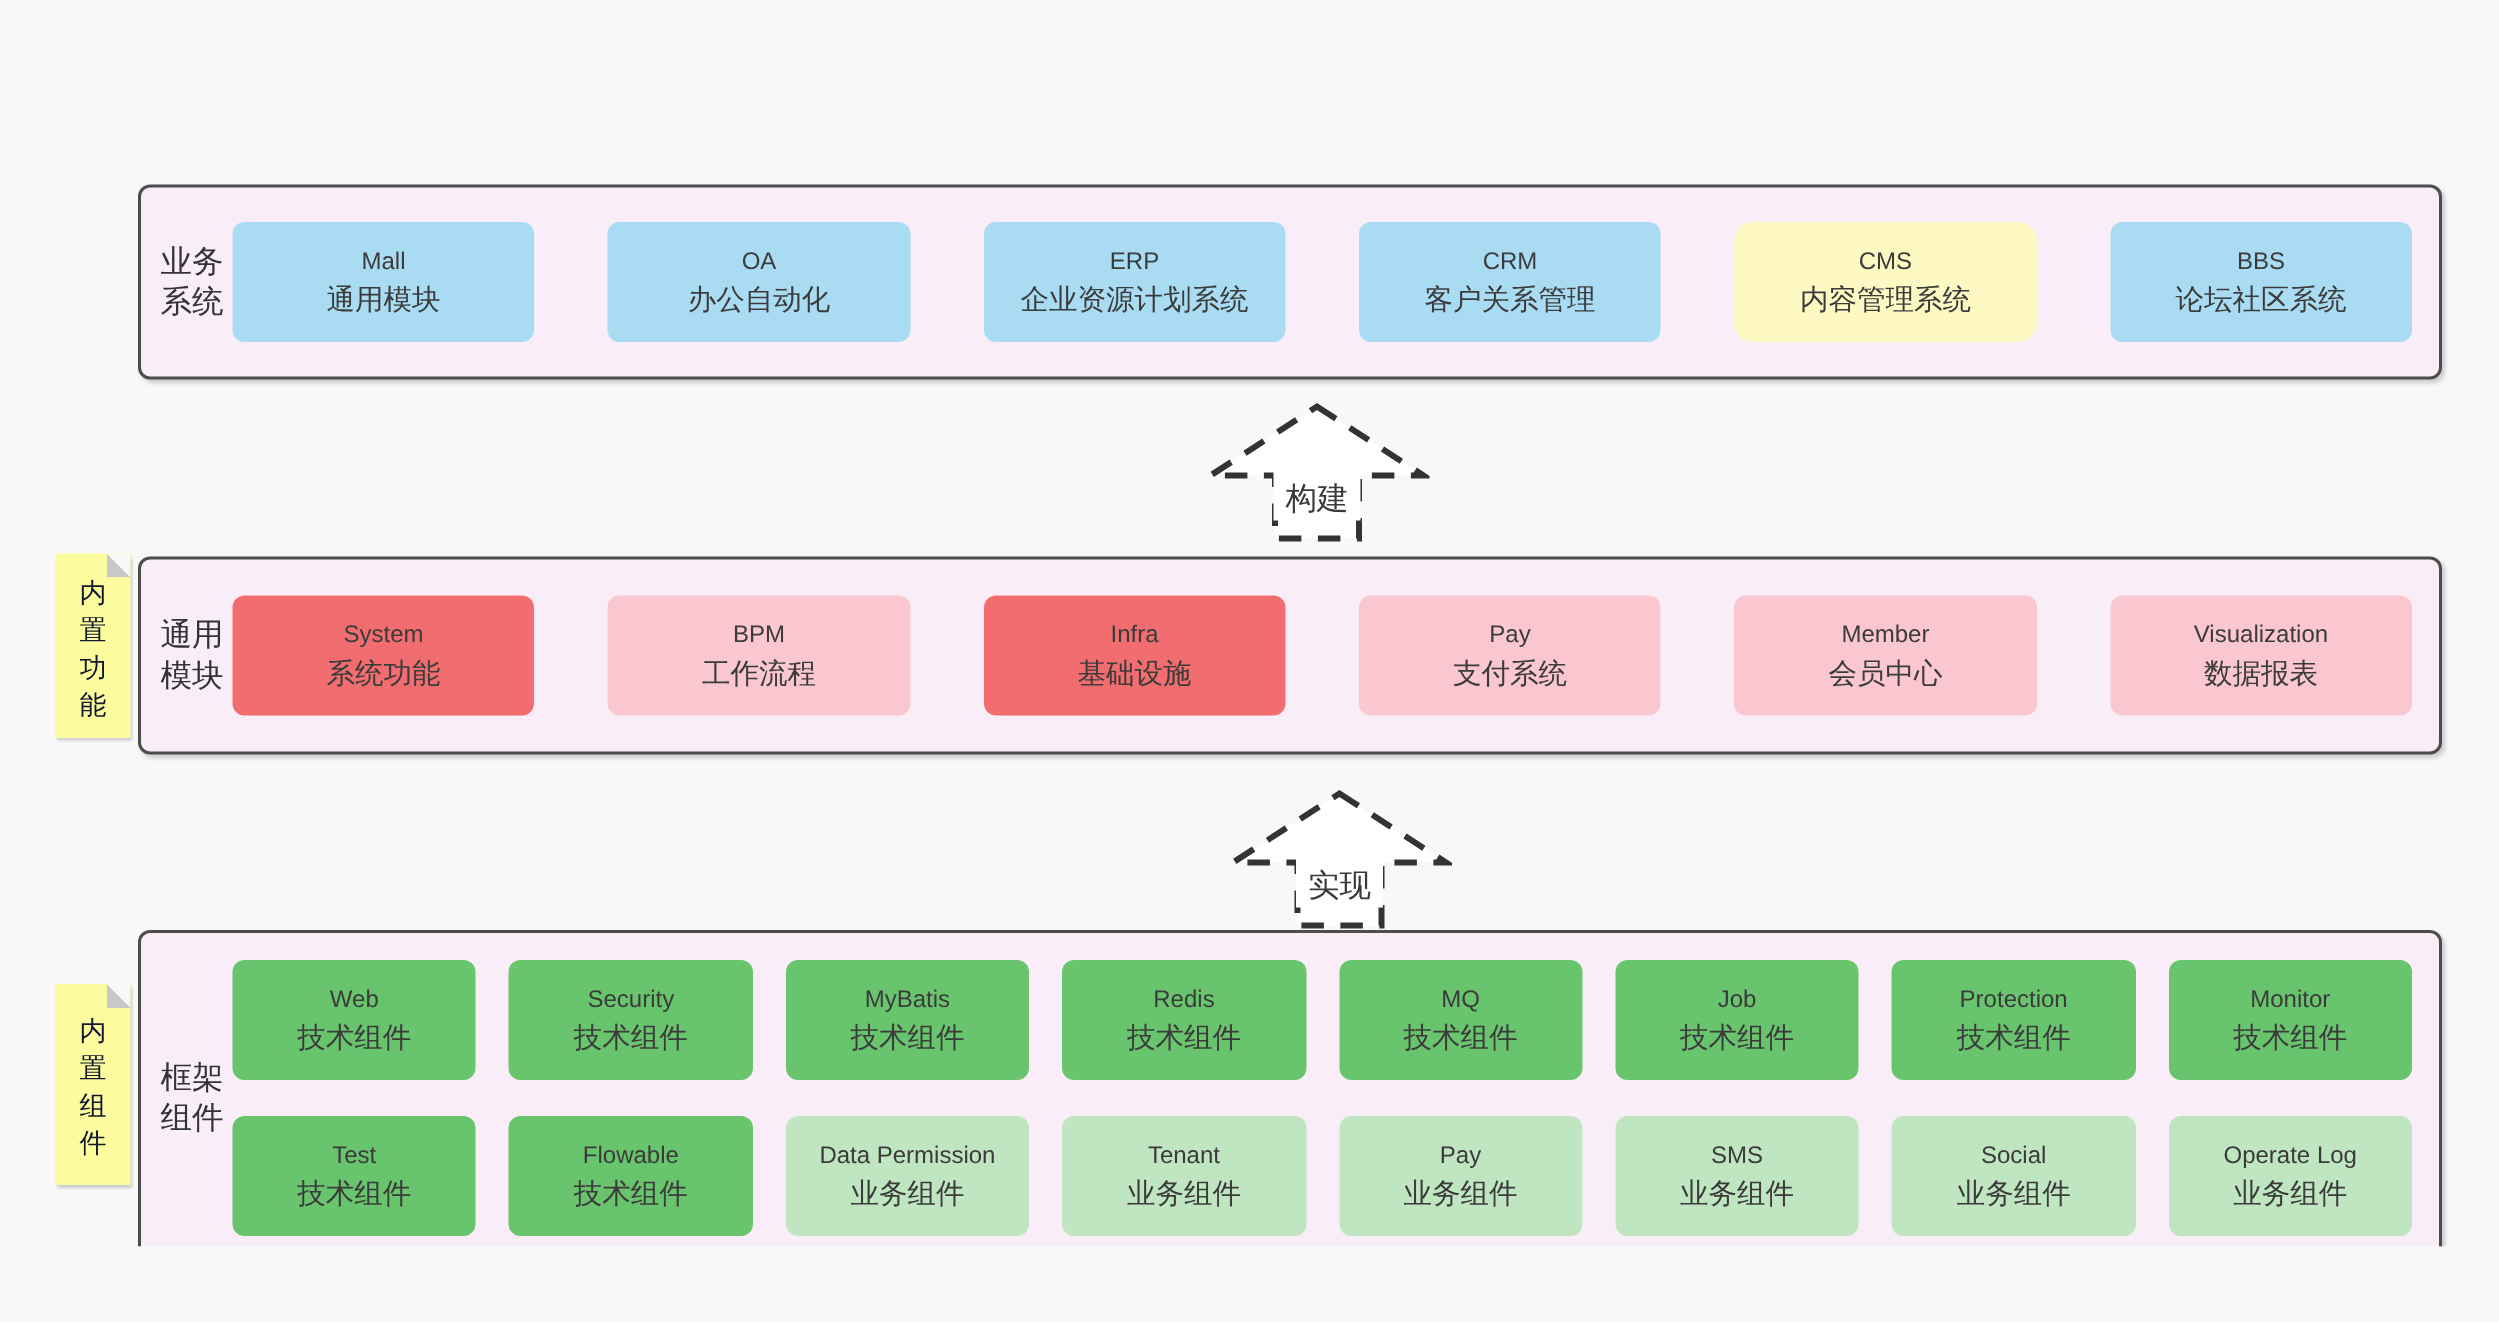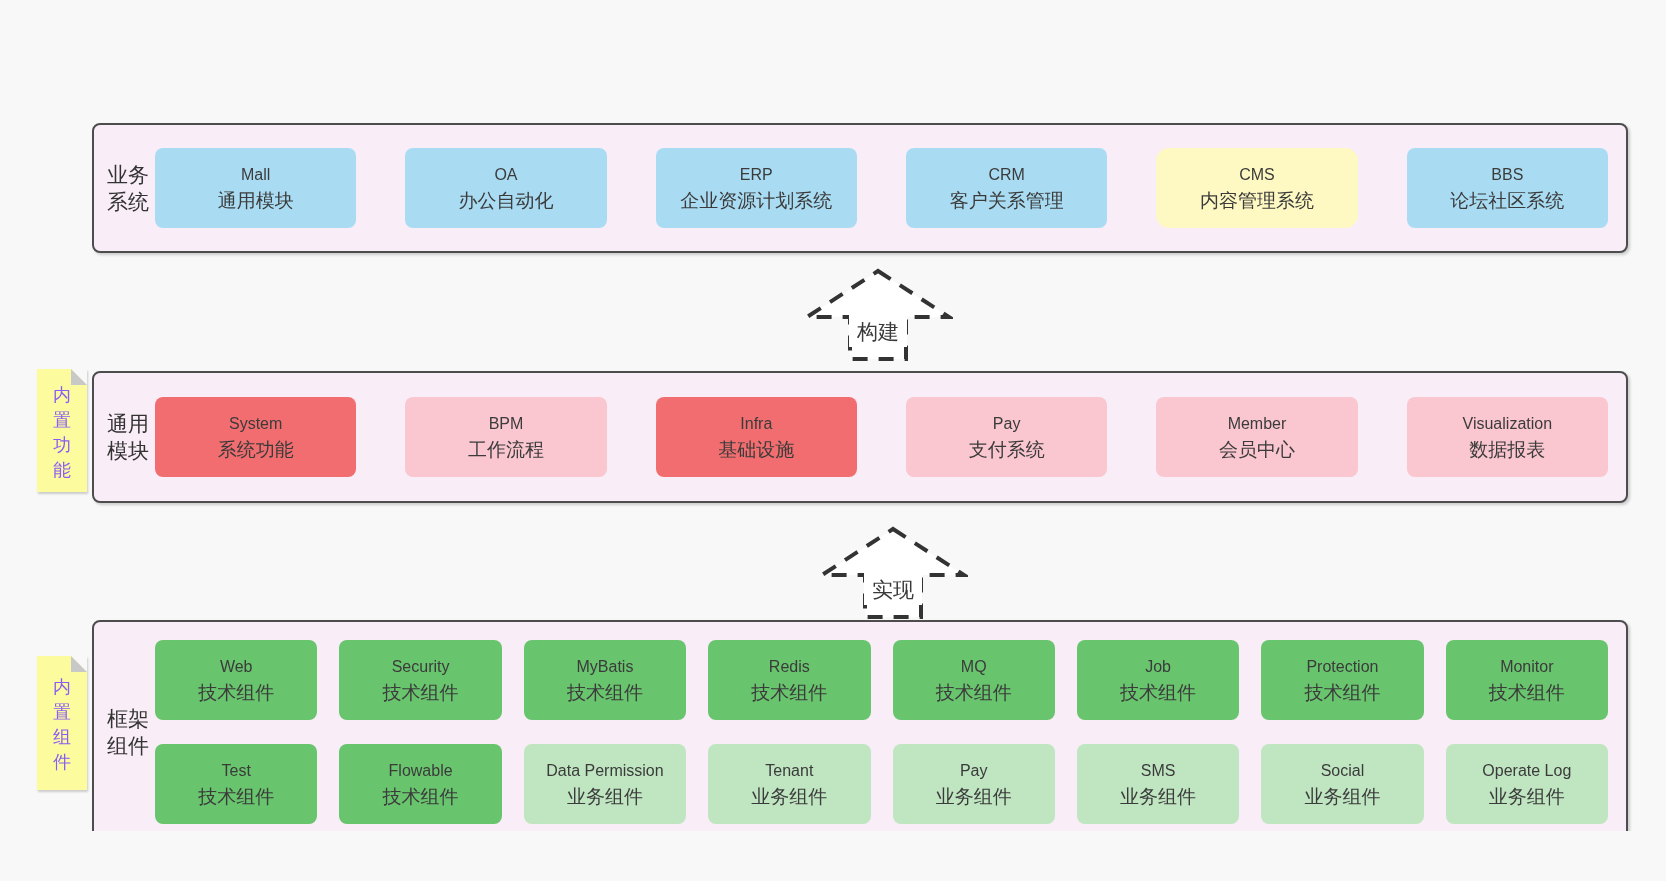--- a/index.html
+++ b/index.html
@@ -35,21 +35,21 @@
   .box-name { font-size:16px; line-height:26px; }
   .box-sub  { font-size:19px; line-height:26px; }
   .sticky {
     position:absolute; left:37px; width:50px; background:#fcfc9e;
     box-shadow:1px 2px 2px rgba(0,0,0,.18);
     display:flex; align-items:center; justify-content:center;
   }
   .sticky1 { top:369px; height:123px; }
   .sticky2 { top:656px; height:134px; }
   .sticky-label {
-    width:22px; font-size:18px; line-height:25px; color:#8b5cf6;
+    width:22px; font-size:18px; line-height:25px; color:#0f172a;
     text-align:center; word-break:break-all; padding-top:4px;
   }
   .fold-cut {
     position:absolute; top:0; right:0; width:16px; height:16px;
     background:#f8f8f8; clip-path:polygon(0 0,100% 0,100% 100%);
   }
   .fold-gray {
     position:absolute; top:0; right:0; width:16px; height:16px;
     background:#c8c8c8; clip-path:polygon(0 0,100% 100%,0 100%);
   }

